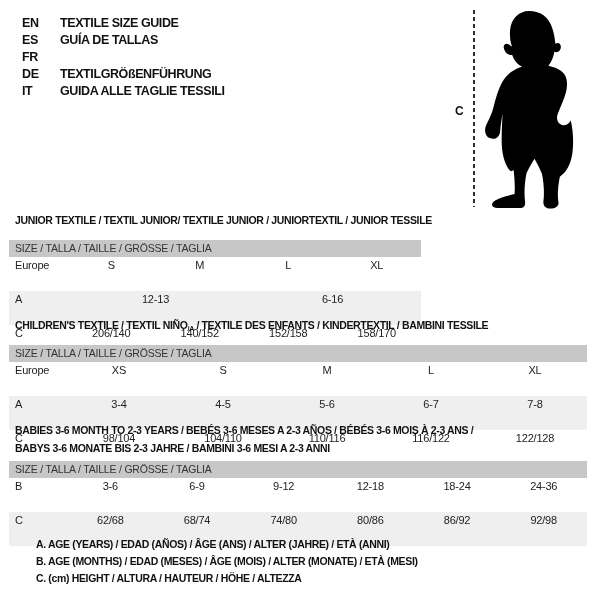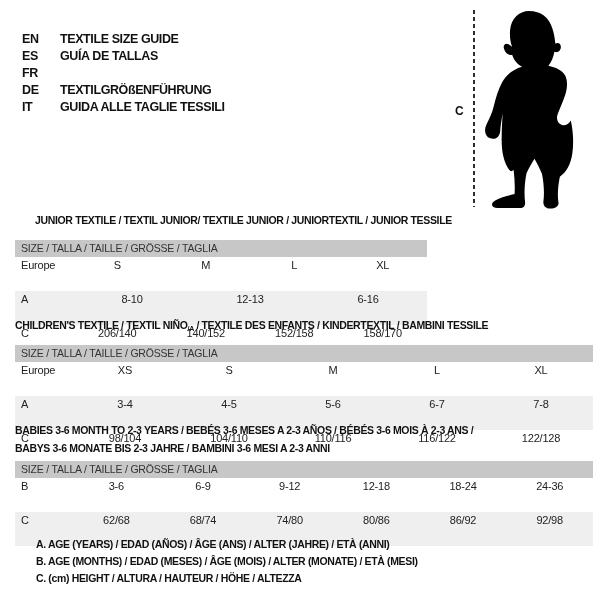--- a/index.html
+++ b/index.html
@@ -8,38 +8,38 @@
     --text:#1a1a1a;
     --silhouette:#000000;
   }
   html,body{margin:0;padding:0;background:#fff;}
   .page{
     position:relative;width:600px;height:600px;background:#ffffff;
     font-family:"Liberation Sans","DejaVu Sans",sans-serif;
     color:var(--text);overflow:hidden;
   }
   
-  .lang-list{position:absolute;left:22px;top:15px;margin-top:16px;}
+  .lang-list{position:absolute;left:22px;top:15px;}
   .lang-row{display:flex;line-height:17px;font-size:12.5px;font-weight:700;letter-spacing:-0.4px;color:#111;}
   .lang-code{width:38px;flex:0 0 38px;}
   
   .dash-line{
     position:absolute;left:473px;top:10px;width:2px;height:197px;
     background:repeating-linear-gradient(to bottom,#2e2e2e 0 4px,transparent 4px 7px);
   }
   .figure-label{position:absolute;left:455px;top:104px;font-size:12px;font-weight:700;color:#111;}
   .baby-svg{position:absolute;left:483px;top:11px;}
   
   .tbl-title{
     position:absolute;left:15px;font-size:10.5px;font-weight:700;letter-spacing:-0.35px;
     line-height:13px;color:#111;white-space:nowrap;
   }
   .tbl-title.wrap{white-space:normal;line-height:18px;}
   .sub-a{font-size:7px;vertical-align:-2px;}
-  .tbl{position:absolute;left:15px;font-size:11px;letter-spacing:-0.2px;color:#222;}
+  .tbl{position:absolute;left:9px;font-size:11px;letter-spacing:-0.2px;color:#222;}
   .t1{width:412px;}
   .t2,.t3{width:578px;}
   .tbl-header{
     height:17px;line-height:17px;background:var(--header-bar);
     padding-left:6px;font-size:10.5px;color:#333;
   }
   .row{display:flex;height:34px;line-height:17px;}
   .row.alt{background:var(--row-alt);}
   .cell{text-align:center;flex:1;}
   .cell.label{flex:0 0 52px;width:52px;padding-left:6px;text-align:left;}
@@ -72,33 +72,32 @@
       <span class="lang-title">GUIDA ALLE TAGLIE TESSILI</span>
     </div>
   </div>
 
   <div class="dash-line"></div>
   <div class="figure-label">C</div>
   <svg class="baby-svg" width="96" height="199" viewBox="0 0 96 200" aria-hidden="true">
     <path fill="#000000" d="M46 0 C36 0 28 8 27 19 C26.5 25 27 31 29 36 L25.5 33.5 C22 31.5 19.5 34.5 21 38.5 C22.5 42.5 25.5 45 29 44 C31 49.5 34.5 54 39 56 C30.5 58.5 23 64 19 71.5 C15.5 78 12.5 87 10.5 96 C9 102.5 6 108.5 3.5 113.5 C0.5 119.5 1.5 126 7 128 C12 129.8 16.5 126.5 17 121 C17.5 115 18.5 108.5 19.5 103 C19 111 18.5 121 18.5 129.5 C18.5 141 20.5 152.5 26 159.5 C27.5 161.5 29 161.5 30.5 159.5 C31.5 167.5 32 176 31.5 184 C25 185.5 16.5 187.5 12 190.5 C7 193.5 8 198 14.5 198 L37 198 C41 198 42.5 195.5 42 191.5 C41 183 41.5 172.5 43.5 163 C46 157.5 49 152.5 51.5 148.5 C54 153 57 158.5 59 163.5 C61 173 61.5 183 60.5 191 C60 195.5 62.5 198.5 67.5 198.5 C73 198.5 76.5 196 75.5 191.5 C74.5 185.5 75 176 77 166.5 C83.5 162 88 154 89.5 143.5 C91 133 90.5 121 88 110 C86 113.5 82.5 115.5 79 114.5 C74.5 113 73 108 75 103 C77.5 96.5 80.5 90.5 82.5 84 C84.5 77.5 85 70.5 82.5 65 C79.5 59.5 72.5 56.5 65.5 55 C68.5 51.5 70.5 46.5 71.5 41 C75 42.5 78 40 78 36 C78 32.5 75 31 72.5 33 C72 27.5 71 22 69.5 17.5 C66 6.5 58 0 46 0 Z"></path>
   </svg>
 
-  <div class="tbl-title" style="top:214px;margin-left:20px;">JUNIOR TEXTILE / TEXTIL JUNIOR/ TEXTILE JUNIOR / JUNIORTEXTIL / JUNIOR TESSILE</div>
+  <div class="tbl-title" style="top:214px;">JUNIOR TEXTILE / TEXTIL JUNIOR/ TEXTILE JUNIOR / JUNIORTEXTIL / JUNIOR TESSILE</div>
   <div class="tbl t1" style="top:240px;">
     <div class="tbl-header">SIZE / TALLA / TAILLE / GRÖSSE / TAGLIA</div>
     <div class="row">
       <span class="cell label">Europe</span>
       <span class="cell">S</span>
       <span class="cell">M</span>
       <span class="cell">L</span>
       <span class="cell">XL</span>
     </div>
     <div class="row alt">
       <span class="cell label">A</span>
-      <span class="cell">8-10</span>
       <span class="cell">12-13</span>
       <span class="cell">6-16</span>
     </div>
     <div class="row">
       <span class="cell label">C</span>
       <span class="cell">206/140</span>
       <span class="cell">140/152</span>
       <span class="cell">152/158</span>
       <span class="cell">158/170</span>
     </div>

